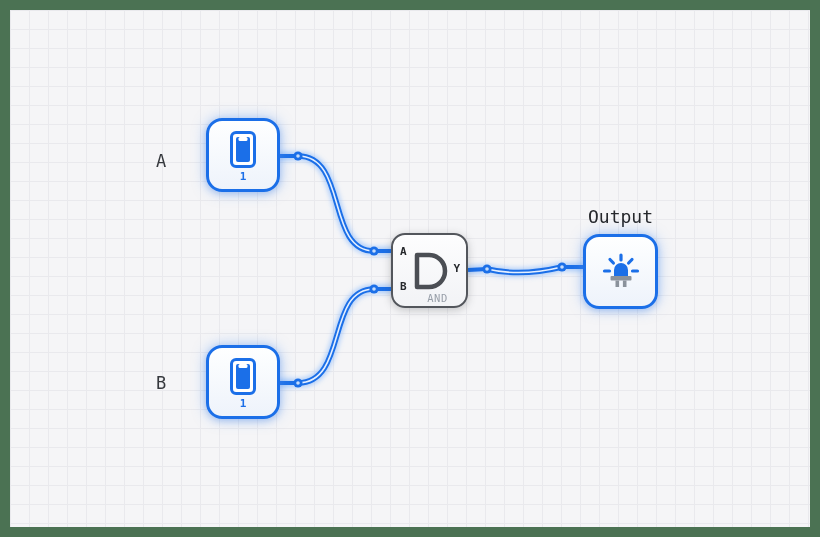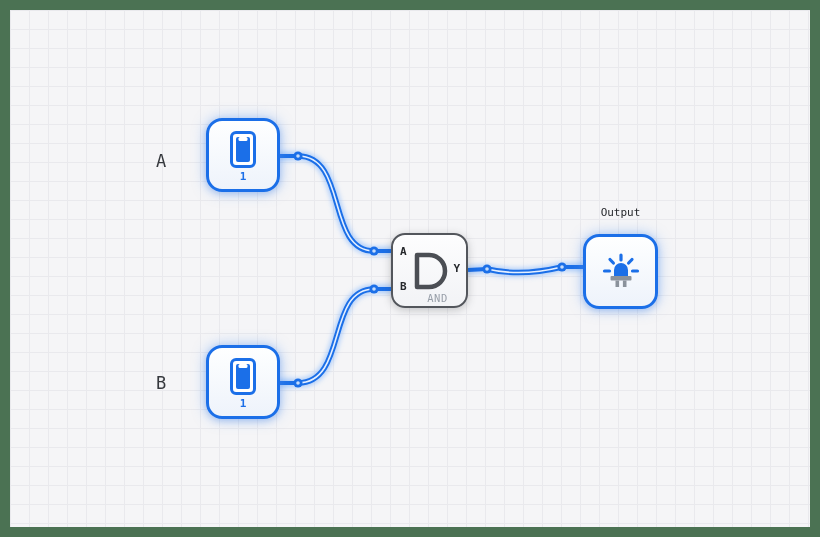--- a/index.html
+++ b/index.html
@@ -43,21 +43,21 @@
   .gate-inner{position:relative;width:100%;height:100%;}
   .gate-port{position:absolute;font-size:11px;font-weight:bold;color:#26282c;}
   .gate-port.pa{left:7px;top:10px;}
   .gate-port.pb{left:7px;bottom:13px;}
   .gate-port.py{right:6px;top:27px;}
   .gate-symbol{position:absolute;left:17px;top:15px;}
   .gate-name{position:absolute;left:16px;right:0;bottom:2px;text-align:center;
     font-size:10.5px;color:#989fa9;letter-spacing:.5px;}
   .output-label{
     position:absolute;left:563px;top:196px;width:95px;text-align:center;
-    color:#26282c;font-size:11px;font-weight:500;
+    color:#26282c;font-size:18px;font-weight:500;
   }
 </style>
 </head>
 <body>
 
 <div class="canvas">
 
   <svg class="wires" width="800" height="517" viewBox="0 0 800 517">
     <defs>
       <filter id="wireGlow" x="-60%" y="-60%" width="220%" height="220%">

